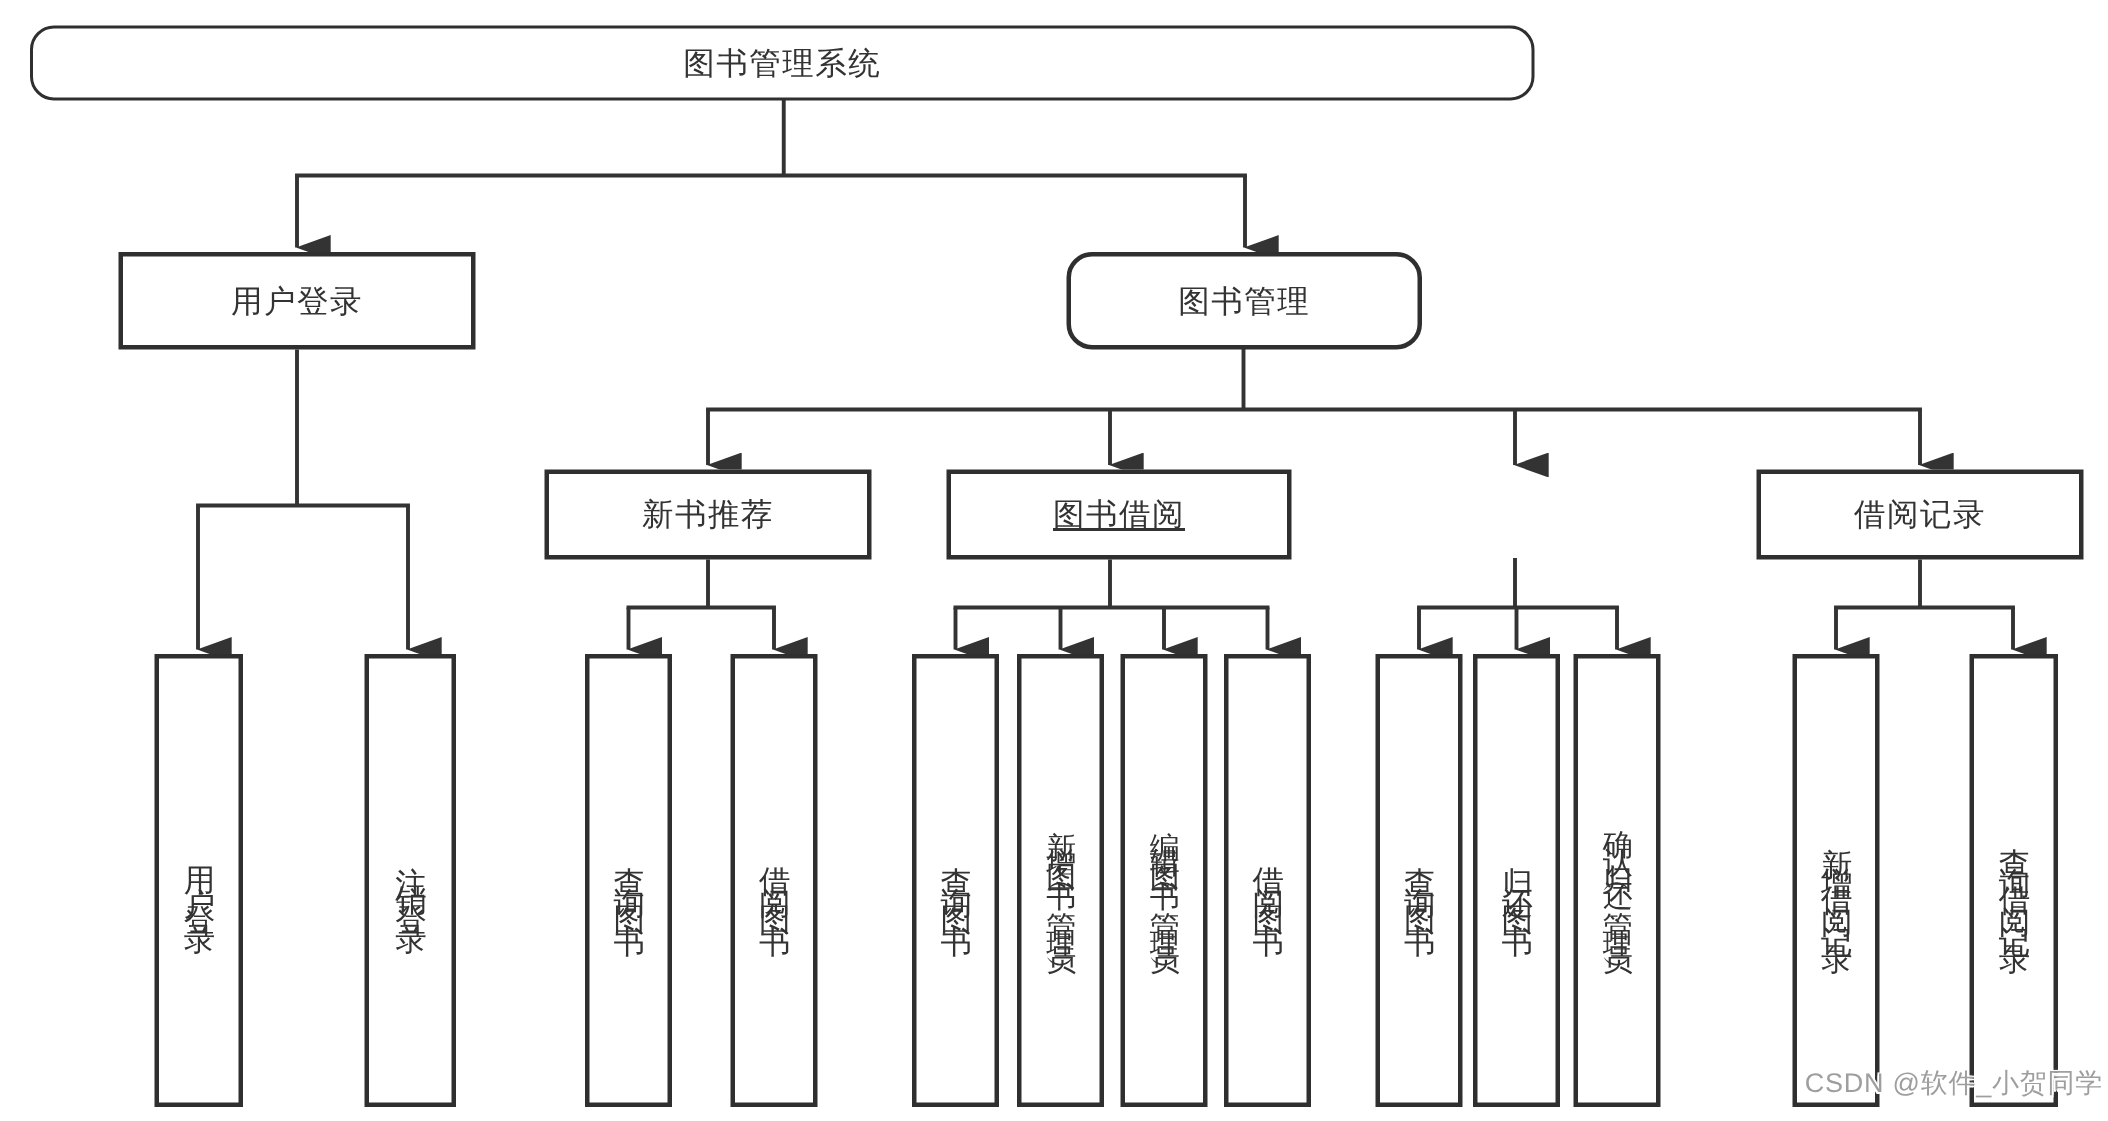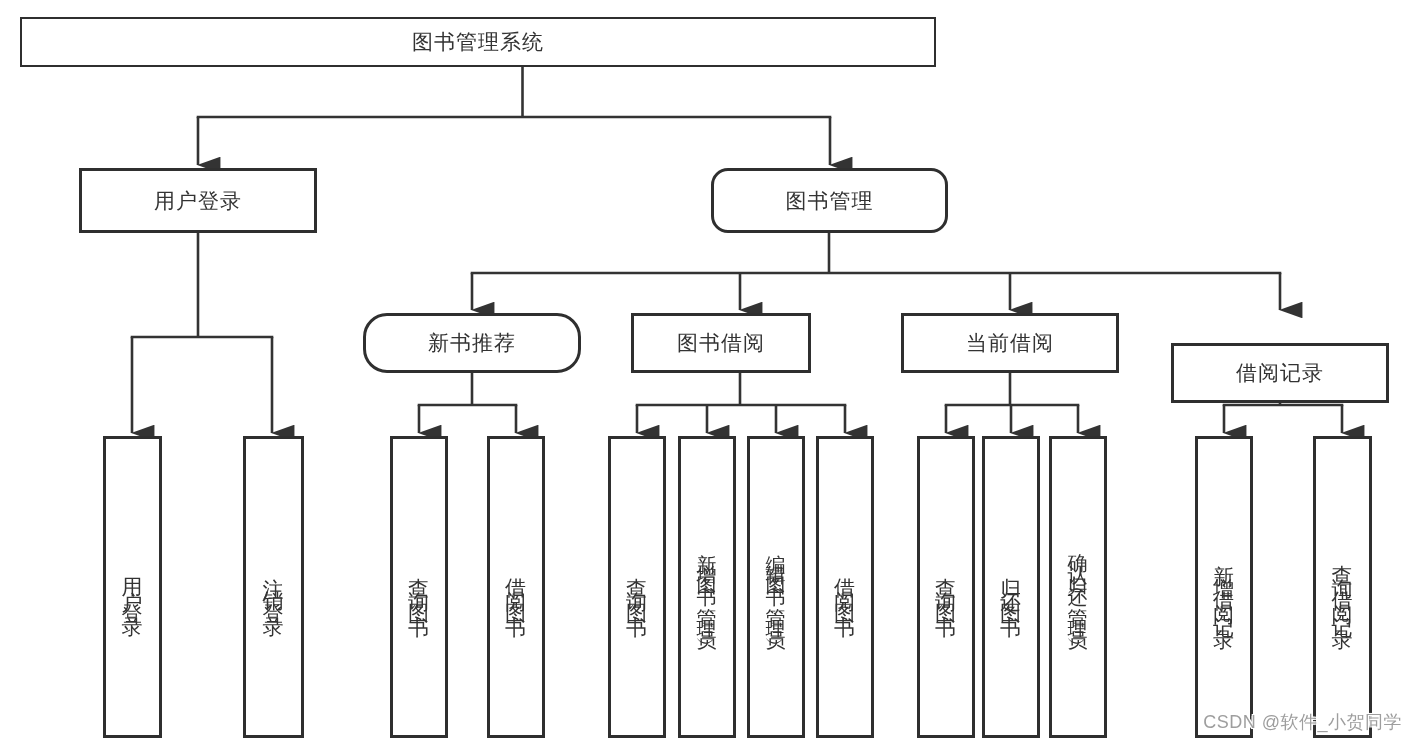--- a/index.html
+++ b/index.html
@@ -112,41 +112,38 @@
       <path d="M1011,405 V433" marker-end="url(#ah)"></path>
       <path d="M1078,405 V433" marker-end="url(#ah)"></path>
 
       <path d="M1280,372 V406"></path>
       <path d="M1222.7,405 H1343.3"></path>
       <path d="M1224,405 V433" marker-end="url(#ah)"></path>
       <path d="M1342,405 V433" marker-end="url(#ah)"></path>
     </g>
   </svg>
 
-  <div class="node root-box" style="left:20px; top:17px; width:916px; height:50px;">
+  <div class="node root-box" style="left:20px; top:17px; width:1003px; height:50px;border-radius:16px;">
     <span class="hlabel">图书管理系统</span>
   </div>
 
   <div class="node" style="left:79px; top:168px; width:238px; height:65px;">
     <span class="hlabel">用户登录</span>
   </div>
   <div class="node" style="left:711px; top:168px; width:237px; height:65px;border-radius:17px;">
     <span class="hlabel">图书管理</span>
   </div>
 
-  <div class="node" style="left:363px; top:313px; width:218px; height:60px;border-radius:24px;">
+  <div class="node" style="left:363px; top:313px; width:218px; height:60px;">
     <span class="hlabel">新书推荐</span>
   </div>
-  <div class="node" style="left:631px; top:313px; width:180px; height:60px;">
+  <div class="node" style="left:631px; top:313px; width:230px; height:60px;text-decoration:underline;">
     <span class="hlabel">图书借阅</span>
   </div>
-  <div class="node" style="left:901px; top:313px; width:218px; height:60px;">
-    <span class="hlabel">当前借阅</span>
-  </div>
-  <div class="node" style="left:1171px; top:313px; width:218px; height:60px;margin-top:30px;">
+  <div class="node" style="left:1171px; top:313px; width:218px; height:60px;">
     <span class="hlabel">借阅记录</span>
   </div>
 
   <div class="node vnode" style="left:103px; top:436px; width:59px; height:302px;">
     <span class="vlabel">用户登录</span>
   </div>
   <div class="node vnode" style="left:243px; top:436px; width:61px; height:302px;">
     <span class="vlabel">注销登录</span>
   </div>
 

